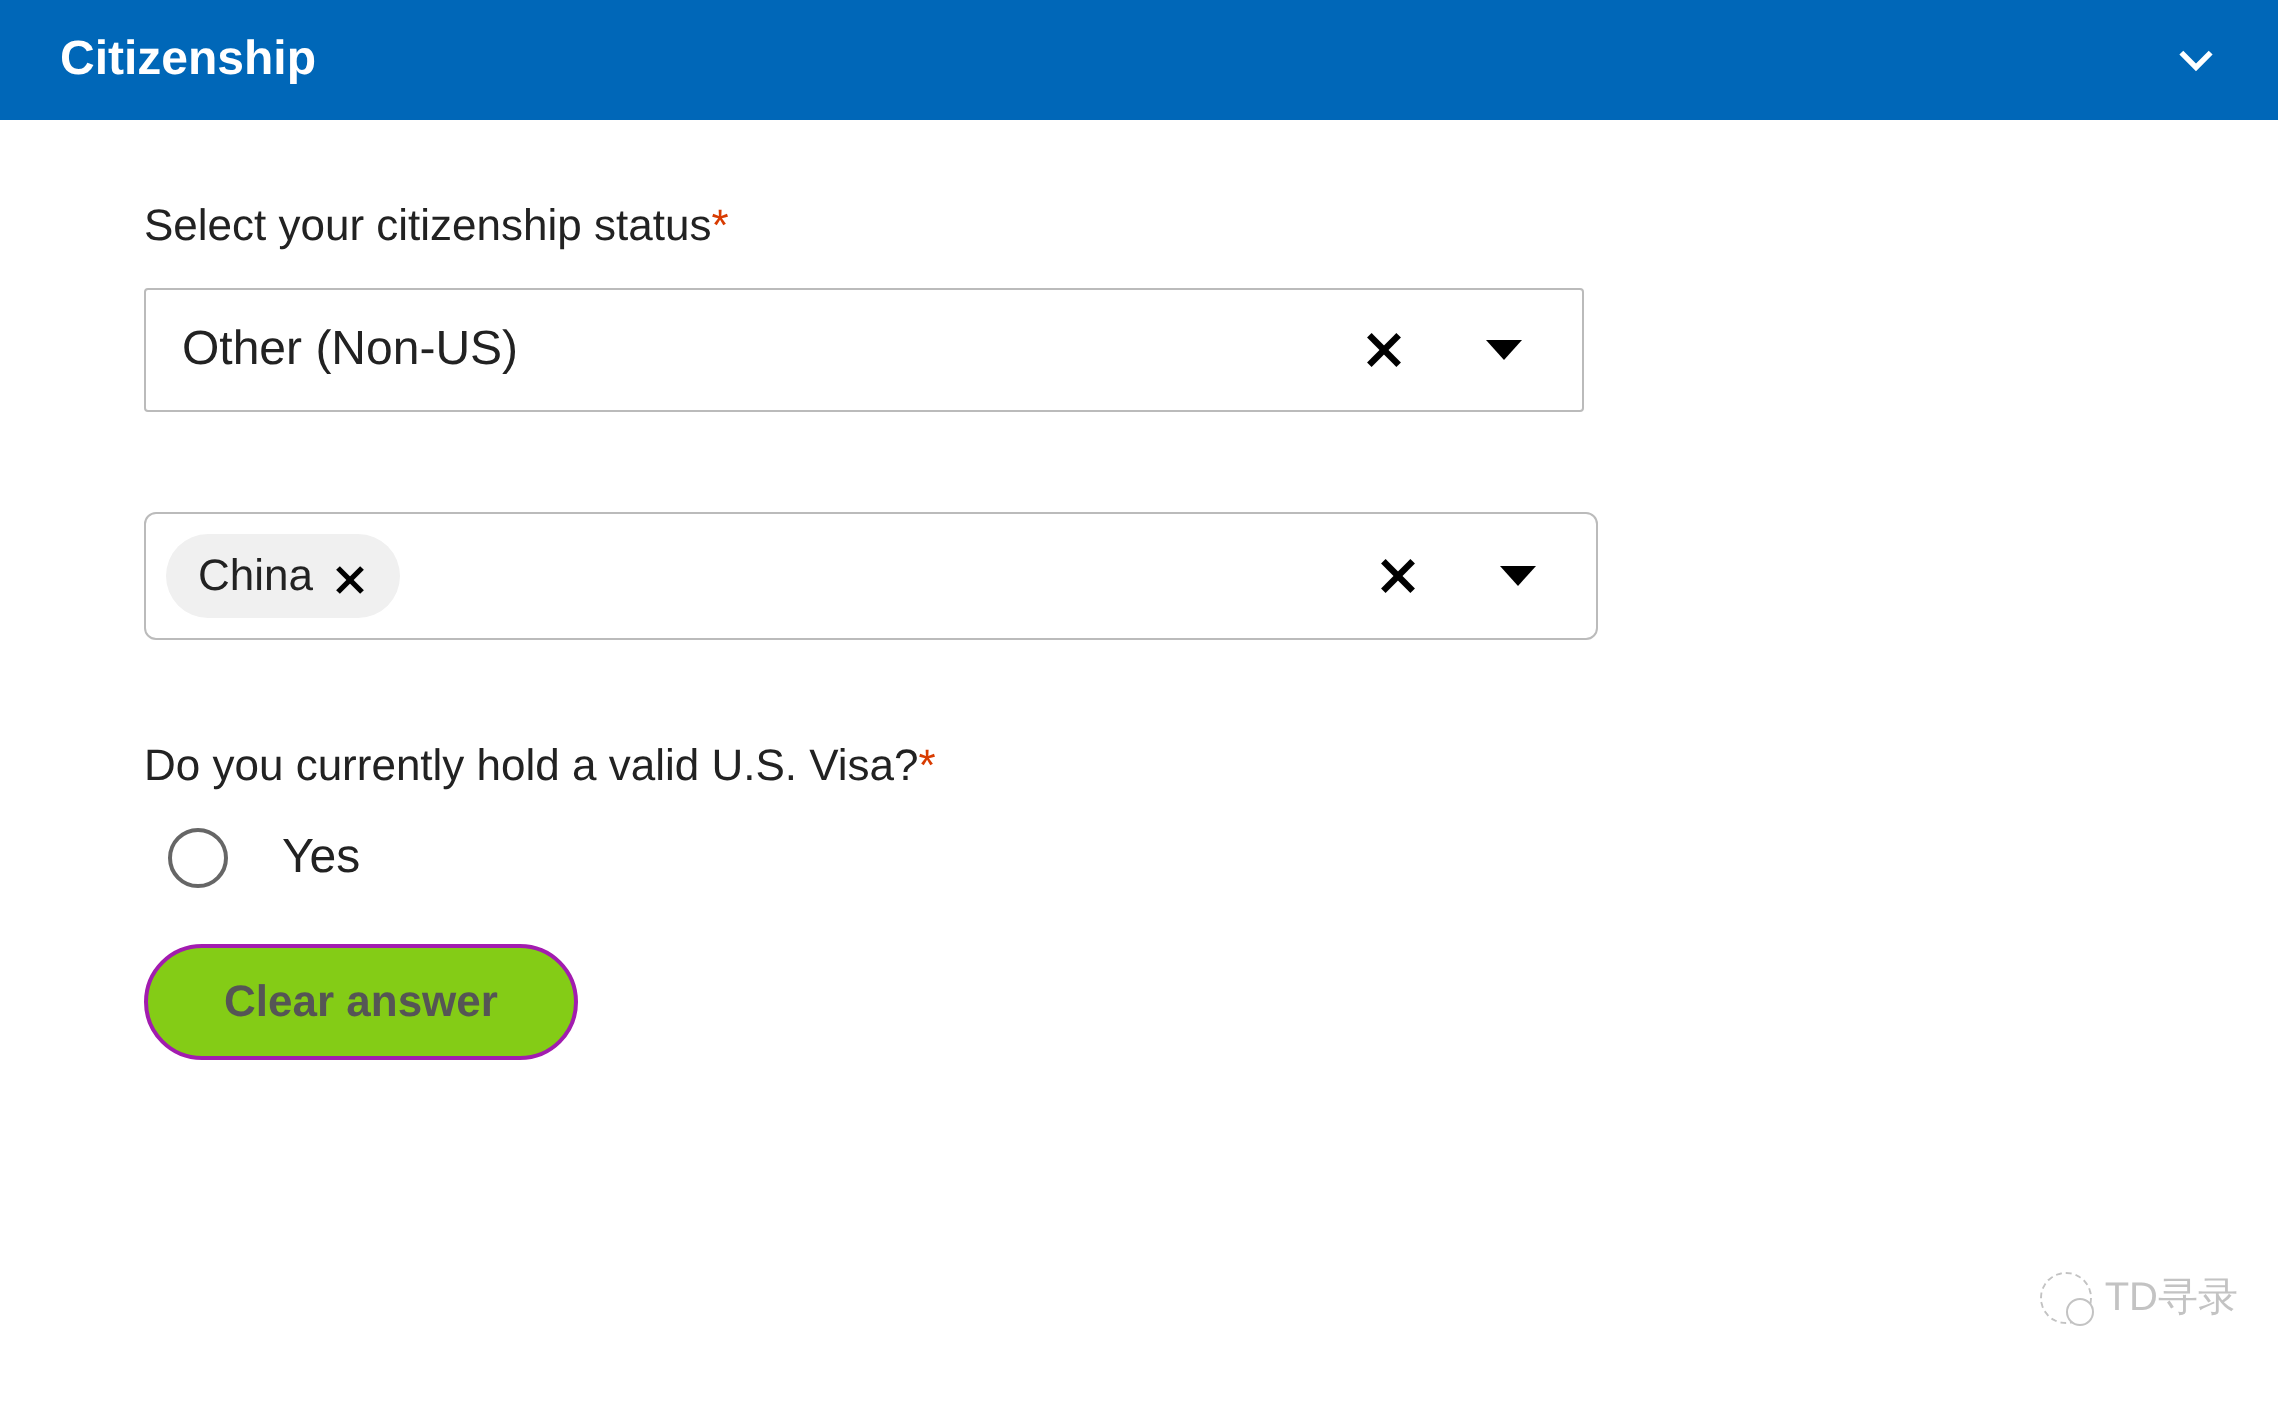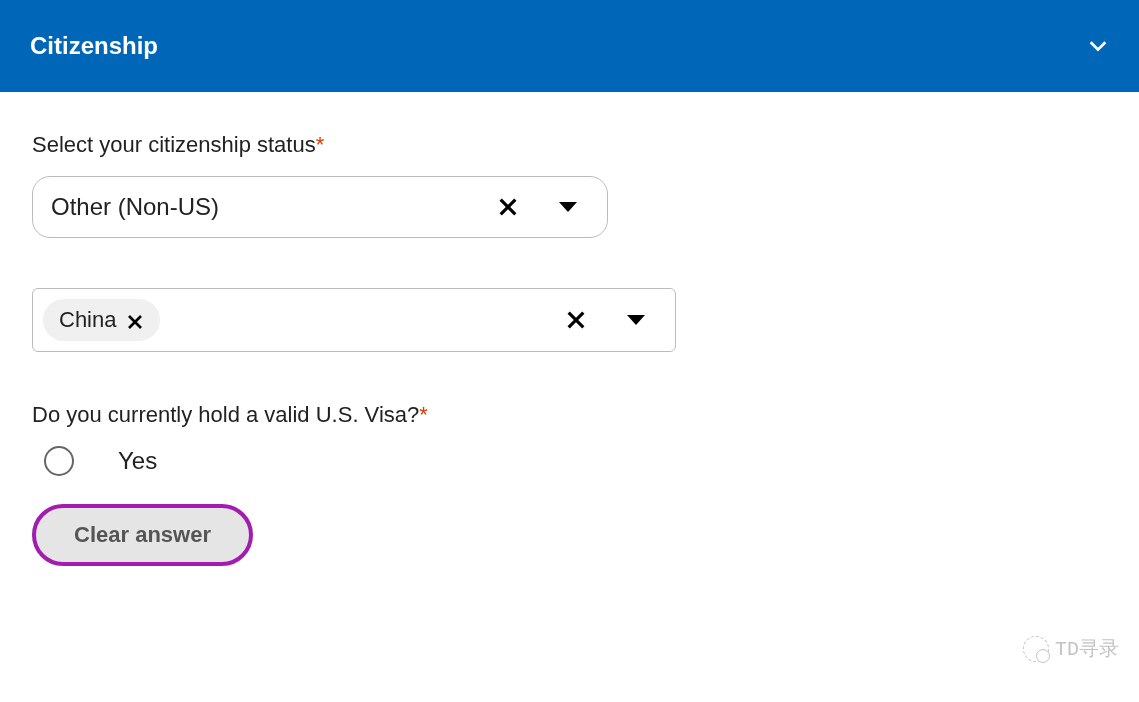--- a/index.html
+++ b/index.html
@@ -8,57 +8,58 @@
       padding: 0;
     }
     body {
       font-family: 'Segoe UI', Tahoma, Geneva, Verdana, sans-serif;
       background: #ffffff;
       color: #333;
     }
     .header-bar {
       background: #0067b8;
       color: #ffffff;
-      padding: 32px 30px;
+      padding: 16px 30px;
       display: flex;
       justify-content: space-between;
       align-items: center;
     }
     .header-title {
       font-size: 24px;
       font-weight: bold;
     }
     .chevron-down {
       width: 22px;
       height: 22px;
     }
     .chevron-down svg {
       stroke: #ffffff;
       stroke-width: 3;
       fill: none;
     }
     .content {
       padding: 40px 32px;
+      margin-left: 40px;
     }
     .form-group {
       margin-bottom: 50px;
     }
     .form-label {
       font-size: 22px;
       color: #222;
       margin-bottom: 18px;
       display: block;
     }
     .required-mark {
       color: #d83b01;
     }
     .select-box {
-      width: 576px;
+      width: 720px;
       border: 1px solid #bbb;
-      border-radius: 18px;
+      border-radius: 2px;
       padding: 16px 18px;
       display: flex;
       align-items: center;
       justify-content: space-between;
       cursor: pointer;
     }
     .select-value {
       font-size: 24px;
       color: #222;
     }
@@ -79,21 +80,21 @@
     }
     .caret-icon {
       width: 0;
       height: 0;
       border-left: 9px solid transparent;
       border-right: 9px solid transparent;
       border-top: 10px solid #000;
       cursor: pointer;
     }
     .multi-select-box {
-      width: 644px;
+      width: 727px;
       border: 1px solid #bbb;
       border-radius: 6px;
       padding: 10px 18px 10px 10px;
       display: flex;
       align-items: center;
       justify-content: space-between;
       cursor: text;
     }
     .chip {
       background: #f0f0f0;
@@ -114,57 +115,56 @@
       stroke: #000;
       stroke-width: 3.5;
     }
     .radio-group {
       margin-top: 8px;
       margin-left: 12px;
     }
     .radio-row {
       display: flex;
       align-items: center;
-      gap: 44px;
+      gap: 27px;
       margin-bottom: 22px;
       cursor: pointer;
     }
     .radio-circle {
       width: 30px;
       height: 30px;
       border: 2px solid #666;
       border-radius: 50%;
       background: #fff;
     }
     .radio-label {
       font-size: 24px;
       color: #222;
     }
     .clear-btn {
-      border: 4px solid #a21caf;
-      background: #e5e5e5;
+      border: 2px solid #a21caf;
+      background: #84cc16;
       color: #555;
       font-size: 22px;
       font-weight: 600;
       padding: 14px 38px;
       border-radius: 32px;
       cursor: pointer;
       margin-top: 6px;
     }
     .watermark {
       position: fixed;
       bottom: 40px;
       right: 20px;
       color: #aaa;
       font-size: 20px;
       opacity: 0.7;
       display: flex;
       align-items: center;
       gap: 6px;
-      font-family: Liberation Mono, monospace;
     }
     .wm-icon {
       width: 26px;
       height: 26px;
       border: 1.5px dashed #aaa;
       border-radius: 50%;
       position: relative;
     }
     .wm-icon::after {
       content: '';

